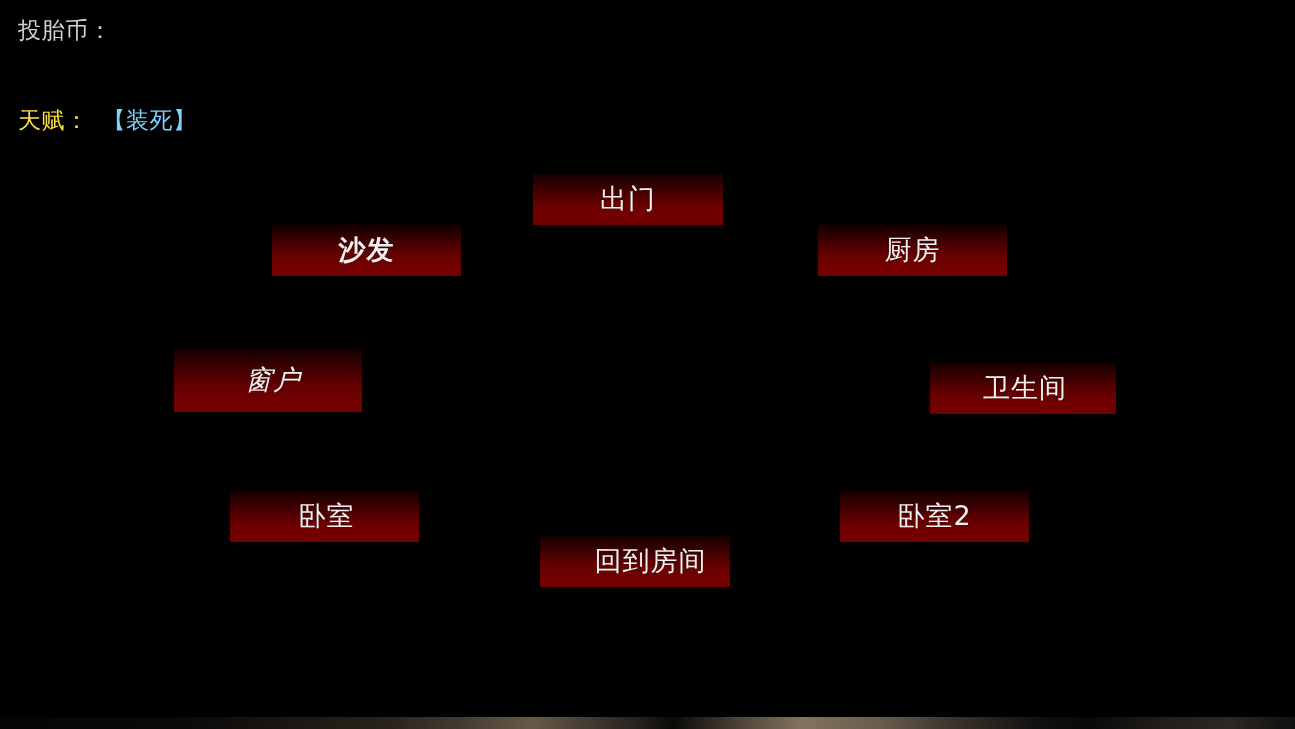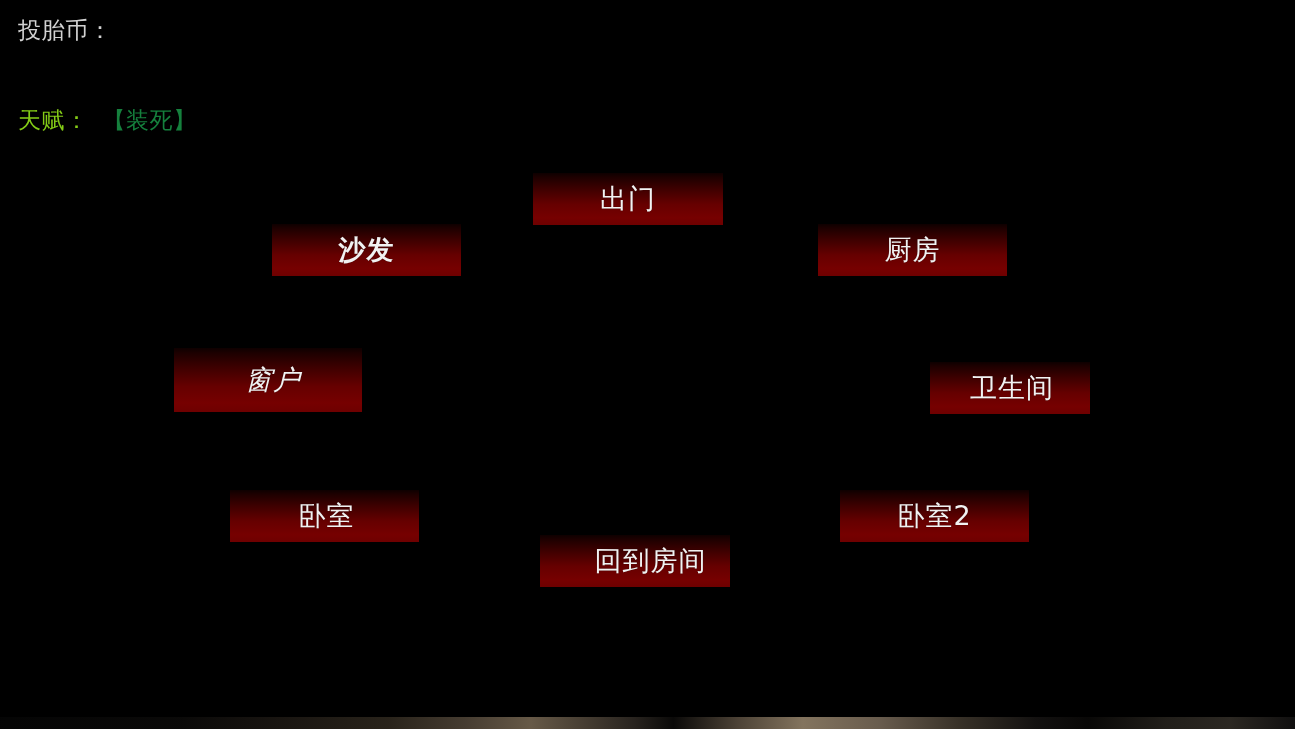--- a/index.html
+++ b/index.html
@@ -38,22 +38,22 @@
     font-family: "DejaVu Sans", "Liberation Sans", sans-serif;
   }
   #stat-coin {
     left: 18px;
     top: 15px;
   }
   #stat-talent {
     left: 18px;
     top: 105px;
   }
-  .talent-label { color: #84cc16; }
-  .talent-value { color: #15803d; }
+  .talent-label { color: #fde047; }
+  .talent-value { color: #7dd3fc; }
 
   
   .action-btn {
     position: absolute;
     display: flex;
     align-items: center;
     justify-content: center;
     box-sizing: border-box;
     color: #f2f2f2;
     font-size: 27px;
@@ -151,21 +151,21 @@
   </div>
 
   <div class="action-btn" id="btn-chufang" style="left: 818px; top: 224px; width: 189px; height: 52px;">
     <span class="btn-label">厨房</span>
   </div>
 
   <div class="action-btn" id="btn-chuanghu" style="left: 174px; top: 348px; width: 188px; height: 64px; font-style: italic;">
     <span class="btn-label">窗户</span>
   </div>
 
-  <div class="action-btn" id="btn-weishengjian" style="left: 930px; top: 362px; width: 160px; height: 52px;">
+  <div class="action-btn" id="btn-weishengjian" style="left: 930px; top: 362px; width: 186px; height: 52px;">
     <span class="btn-label">卫生间</span>
   </div>
 
   <div class="action-btn" id="btn-woshi" style="left: 230px; top: 490px; width: 189px; height: 52px;">
     <span class="btn-label">卧室</span>
   </div>
 
   <div class="action-btn" id="btn-woshi2" style="left: 840px; top: 490px; width: 189px; height: 52px;">
     <span class="btn-label">卧室2</span>
   </div>

